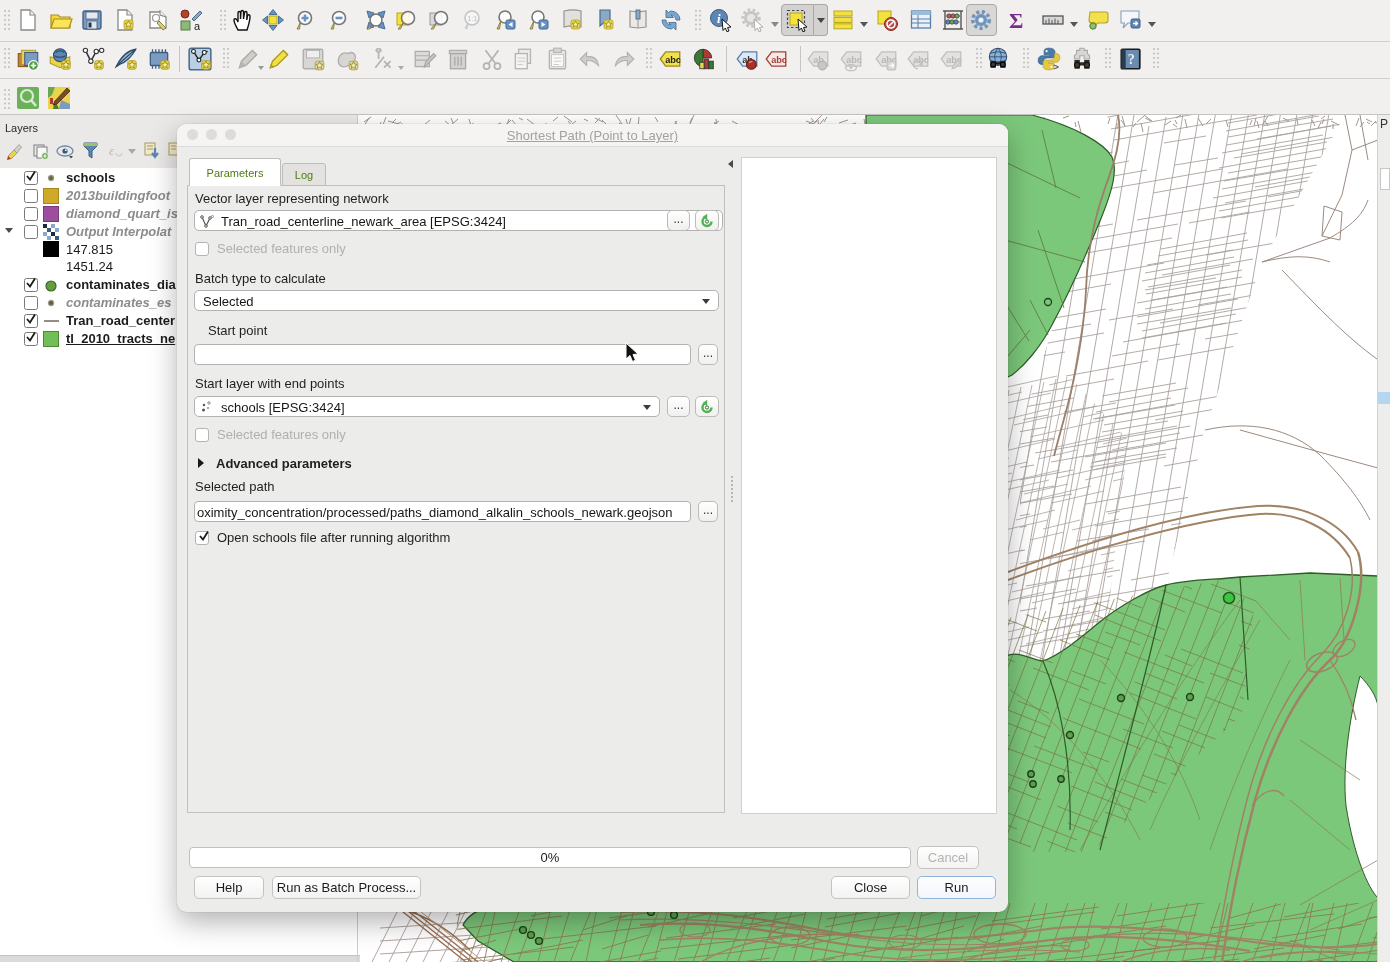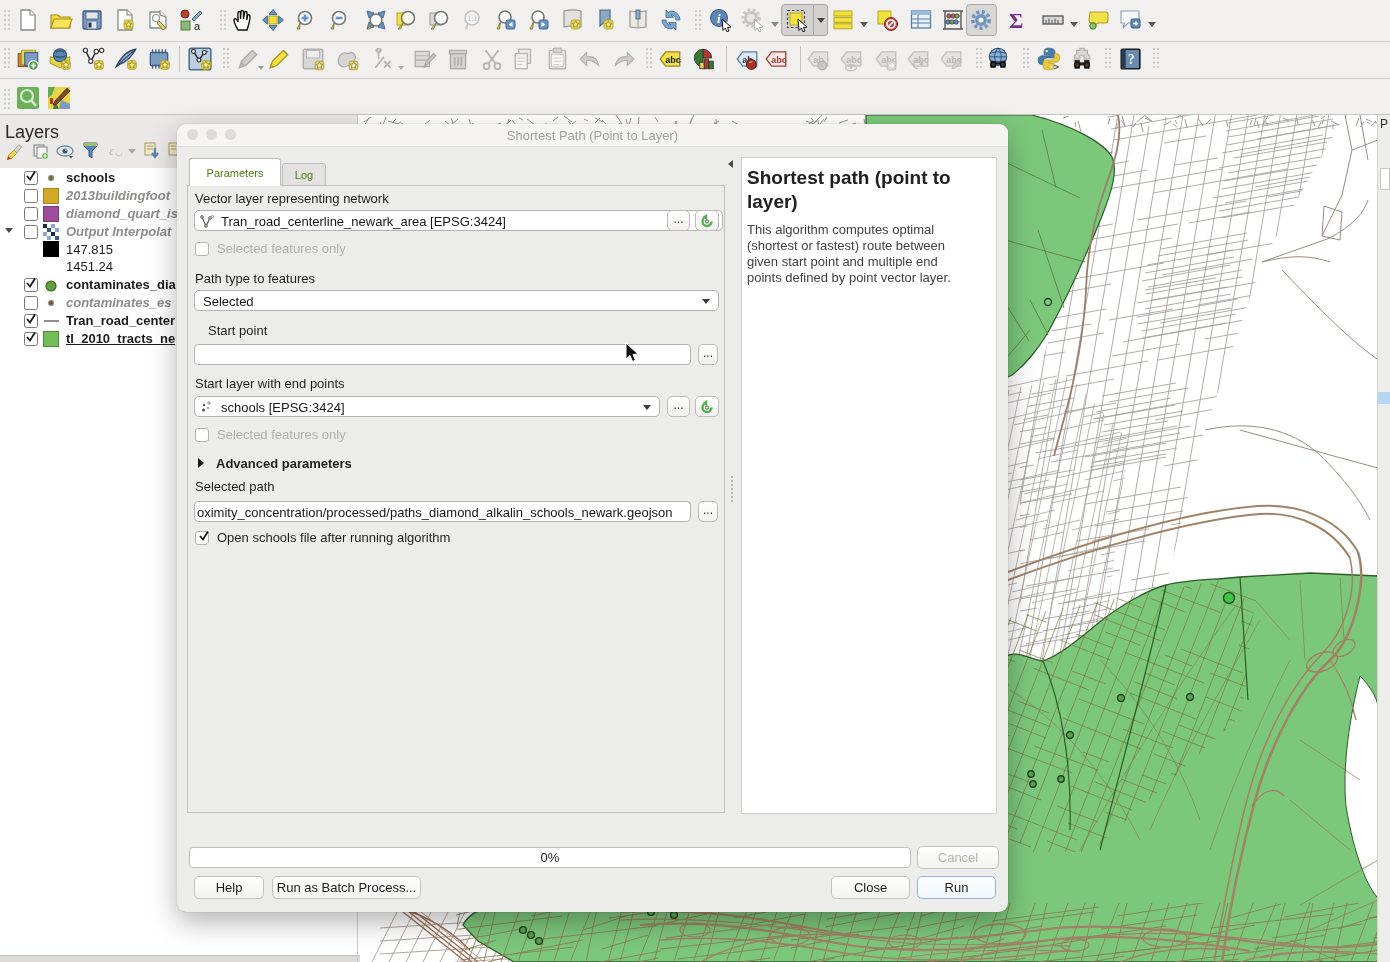--- a/index.html
+++ b/index.html
@@ -7,21 +7,21 @@
 .abs { position:absolute; }
 #toolbar { left:0; top:0; width:1390px; height:115px; background:#f1f0ef; }
 .tb-sep-h { position:absolute; left:0; width:1390px; height:1px; background:#d2d0ce; }
 #layers-panel { left:0; top:115px; width:358px; height:840px; background:#ffffff; }
 #layers-head { position:absolute; left:0; top:0; width:358px; height:53px; background:#ebe9e8; }
 #statusbar { left:0; top:955px; width:360px; height:7px; background:#dddbda; border-top:1px solid #c4c2c0; }
 #rightsliver { left:1377px; top:115px; width:13px; height:847px; background:#ededec; border-left:1px solid #d5d3d1; }
 .dlg { left:177px; top:124px; width:831px; height:788px; background:#ececeb; border-radius:9px; box-shadow:0 10px 28px rgba(0,0,0,0.30), 0 0 1px rgba(0,0,0,0.35); }
 .dlg-title { position:absolute; left:0; top:0; width:831px; height:23px; background:#f5f4f3; border-bottom:1px solid #dddbd9; border-radius:9px 9px 0 0; }
 .tl-circ { position:absolute; top:5px; width:11px; height:11px; border-radius:50%; background:#dddcdb; }
-.dlg-title span { position:absolute; left:0; right:0; top:4px; text-align:center; font-size:13px; color:#a3a2a1; }
+.dlg-title span { position:absolute; left:0; right:0; top:4px; text-align:center; font-size:13px; color:#a3a2a1;text-decoration:underline; }
 .tab { position:absolute; font-size:11px; color:#4d7c0f; text-align:center; border:1px solid #bfbdbb; }
 .label13 { position:absolute; font-size:13px; color:#1f1f1f; white-space:nowrap; }
 .combo { position:absolute; height:21px; background:#ffffff; border:1px solid #b4b2b0; border-radius:5px; font-size:13px; color:#161616; }
 .combo .arr { position:absolute; right:8px; top:8px; width:0; height:0; border-left:4.5px solid transparent; border-right:4.5px solid transparent; border-top:5px solid #3c3c3c; }
 .btn-dots { position:absolute; width:23px; height:21px; background:linear-gradient(#ffffff,#f1f0ef); border:1px solid #bdbbb9; border-radius:5px; font-size:12px; color:#333; text-align:center; line-height:17px; }
 .cbx { position:absolute; width:14px; height:14px; background:#ffffff; border:1px solid #b6b4b2; border-radius:3px; }
 .gray-label { position:absolute; font-size:13px; color:#b2b0ae; white-space:nowrap; }
 .pushbtn { position:absolute; height:23px; background:linear-gradient(#ffffff,#f3f2f1); border:1px solid #c5c3c1; border-radius:5px; font-size:13px; color:#1c1c1c; text-align:center; }
 .lyr-txt { position:absolute; font-size:13px; font-weight:bold; color:#1c1c1c; white-space:nowrap; }
 .lyr-txt-off { position:absolute; font-size:13px; font-weight:bold; font-style:italic; color:#8e8c8a; white-space:nowrap; }
@@ -624,21 +624,21 @@
     <rect x="1" y="1" width="22" height="22" fill="#e8d44d"></rect>
     <path d="M1,1 L8,1 L5,9 L1,12 Z" fill="#6aa84f"></path>
     <path d="M14,14 L23,18 L23,23 L12,23 Z" fill="#7b9cc0"></path>
     <path d="M8,14 L12,23 L6,23 Z" fill="#4a7a35"></path>
     <rect x="3" y="12" width="3" height="6" fill="#b03a30"></rect>
     <path d="M20,2 L23,5 L10,18 L6,19 L8,15 Z" fill="#7a4a2a" stroke="#4a2a12" stroke-width="0.8"></path>
   </svg>
 <div class="abs" id="layers-panel">
     <div id="layers-head"></div>
   </div>
-<div class="abs" style="left:5px;top:122px;font-size:18px;color:#2a2a2a">Layers</div>
+<div class="abs" style="left:5px;top:122px;font-size:11px;color:#2a2a2a">Layers</div>
 <svg class="abs" style="left:6px;top:143px" width="17" height="17" viewBox="0 0 17 17">
     <path d="M2,13 L8,7 L11,10 L5,16 Z" fill="#e8d44d" stroke="#a89a1e" stroke-width="0.8"></path>
     <path d="M8,7 L13,1.5 L15.5,4 L11,10 Z" fill="#d8cfc0" stroke="#999" stroke-width="0.8"></path>
     <path d="M2,13 L5,16 L1,17 Z" fill="#b03a30"></path>
   </svg>
 <svg class="abs" style="left:32px;top:143px" width="17" height="17" viewBox="0 0 17 17">
     <rect x="2" y="2" width="10" height="11" fill="none" stroke="#888" stroke-width="1.1"></rect>
     <rect x="5" y="4" width="10" height="11" fill="#f8f8f8" stroke="#888" stroke-width="1.1"></rect>
     <circle cx="13" cy="13" r="3.4" fill="#6aa84f" stroke="#fff" stroke-width="0.8"></circle>
     <path d="M13,11.3 L13,14.7 M11.3,13 L14.7,13" stroke="#fff" stroke-width="1.1"></path>
@@ -737,22 +737,20 @@
       <div class="tl-circ" style="left:10px"></div>
       <div class="tl-circ" style="left:29px"></div>
       <div class="tl-circ" style="left:48px"></div>
       <span>Shortest Path (Point to Layer)</span>
     </div>
     <div class="tab" style="left:105px;top:39px;width:44px;height:23px;background:#e3e2e1;border-radius:3px 3px 0 0;line-height:22px;z-index:2">Log</div>
     <div class="tab" style="left:12px;top:34px;width:92px;height:28px;background:#ffffff;border-bottom:1px solid #fff;border-radius:3px 3px 0 0;line-height:28px;z-index:3">Parameters</div>
     <div class="abs" style="left:10px;top:61px;width:538px;height:628px;background:#ececeb;border:1px solid #c2c0be"></div>
     <div class="abs" style="left:564px;top:33px;width:256px;height:657px;background:#ffffff;border:1px solid #d2d0ce"></div>
     <div class="abs" style="left:551px;top:36px;width:0;height:0;border-top:4.5px solid transparent;border-bottom:4.5px solid transparent;border-right:5.5px solid #4a4a4a"></div>
-    <div class="abs" style="left:570px;top:42px;width:245px;font-size:19px;font-weight:bold;color:#202020;line-height:24px">Shortest path (point to<br>layer)</div>
-    <div class="abs" style="left:570px;top:98px;width:250px;font-size:13px;color:#3f3f3f;line-height:15.9px">This algorithm computes optimal<br>(shortest or fastest) route between<br>given start point and multiple end<br>points defined by point vector layer.</div>
     <div class="label13" style="left:18px;top:67px">Vector layer representing network</div>
     <div class="combo" style="left:17px;top:86px;width:529px">
       <svg style="position:absolute;left:5px;top:3px" width="16" height="15" viewBox="0 0 16 15">
         <path d="M2,3 L6,12 L10,4" stroke="#555" stroke-width="1.2" fill="none"></path>
         <circle cx="2" cy="3" r="1.3" fill="#fff" stroke="#555"></circle>
         <circle cx="6" cy="12" r="1.3" fill="#fff" stroke="#555"></circle>
         <circle cx="10" cy="4" r="1.3" fill="#fff" stroke="#555"></circle>
         <circle cx="12.5" cy="2.5" r="1" fill="none" stroke="#888"></circle>
       </svg>
       <span style="position:absolute;left:26px;top:3px">Tran_road_centerline_newark_area [EPSG:3424]</span>
@@ -761,21 +759,21 @@
     <div class="btn-dots" style="left:490px;top:86px">...</div>
     <div class="btn-dots" style="left:518px;top:86px;width:24px">
       <svg style="position:absolute;left:3px;top:2px" width="16" height="16" viewBox="0 0 16 16">
         <path d="M12.5,8.5 A4.5,4.5 0 1 1 8,4" stroke="#55b055" stroke-width="2.4" fill="none"></path>
         <path d="M8.2,0.8 L8.2,7 L3.6,3.9 Z" fill="#55b055"></path>
         <circle cx="8" cy="8.5" r="1.6" fill="none" stroke="#2a7a2a" stroke-width="1"></circle>
       </svg>
     </div>
     <div class="cbx" style="left:18px;top:118px"></div>
     <div class="gray-label" style="left:40px;top:117px">Selected features only</div>
-    <div class="label13" style="left:18px;top:147px">Path type to features</div>
+    <div class="label13" style="left:18px;top:147px">Batch type to calculate</div>
     <div class="combo" style="left:17px;top:166px;width:525px">
       <span style="position:absolute;left:8px;top:3px">Selected</span>
       <div class="arr"></div>
     </div>
     <div class="label13" style="left:31px;top:199px">Start point</div>
     <div class="abs" style="left:17px;top:220px;width:497px;height:21px;background:#fff;border:1px solid #b4b2b0;border-radius:4px"></div>
     <div class="btn-dots" style="left:521px;top:220px;width:20px">...</div>
     <div class="label13" style="left:18px;top:252px">Start layer with end points</div>
     <div class="combo" style="left:17px;top:272px;width:466px">
       <svg style="position:absolute;left:6px;top:4px" width="14" height="13" viewBox="0 0 14 13">
@@ -805,20 +803,20 @@
     </div>
     <div class="btn-dots" style="left:521px;top:377px;width:20px">...</div>
     <div class="cbx" style="left:18px;top:407px"></div>
     <svg class="abs" style="left:20px;top:405px" width="14" height="14">
       <path d="M3,7 L6,10.5 L11,2.5" stroke="#1a1a1a" stroke-width="1.8" fill="none"></path>
     </svg>
     <div class="label13" style="left:40px;top:406px">Open schools file after running algorithm</div>
     <div class="abs" style="left:554px;top:352px;width:3px;height:26px;border-left:2px dotted #b8b6b4"></div>
     <div class="abs" style="left:12px;top:723px;width:722px;height:21px;background:#fff;border:1px solid #c2c0be;border-radius:4px"></div>
     <div class="abs" style="left:12px;top:726px;width:722px;text-align:center;font-size:13px;color:#1a1a1a">0%</div>
-    <div class="pushbtn" style="left:740px;top:722px;width:82px;line-height:21px;color:#b5b3b1">Cancel</div>
+    <div class="pushbtn" style="left:740px;top:722px;width:62px;line-height:21px;color:#b5b3b1">Cancel</div>
     <div class="pushbtn" style="left:17px;top:752px;width:70px;line-height:21px">Help</div>
     <div class="pushbtn" style="left:95px;top:752px;width:149px;line-height:21px">Run as Batch Process...</div>
     <div class="pushbtn" style="left:654px;top:752px;width:79px;line-height:21px">Close</div>
     <div class="pushbtn" style="left:740px;top:752px;width:79px;line-height:21px;border:1.5px solid #90b4dc;background:linear-gradient(#fdfdfe,#f2f6fb)">Run</div>
   </div>
 <svg class="abs" style="left:625px;top:342px;z-index:50" width="16" height="22" viewBox="0 0 16 22">
     <path d="M1,1 L1,17 L5,13.5 L7.5,19.5 L10.5,18.2 L8,12.5 L13,12 Z" fill="#111" stroke="#fff" stroke-width="1"></path>
   </svg>
 </body></html>

